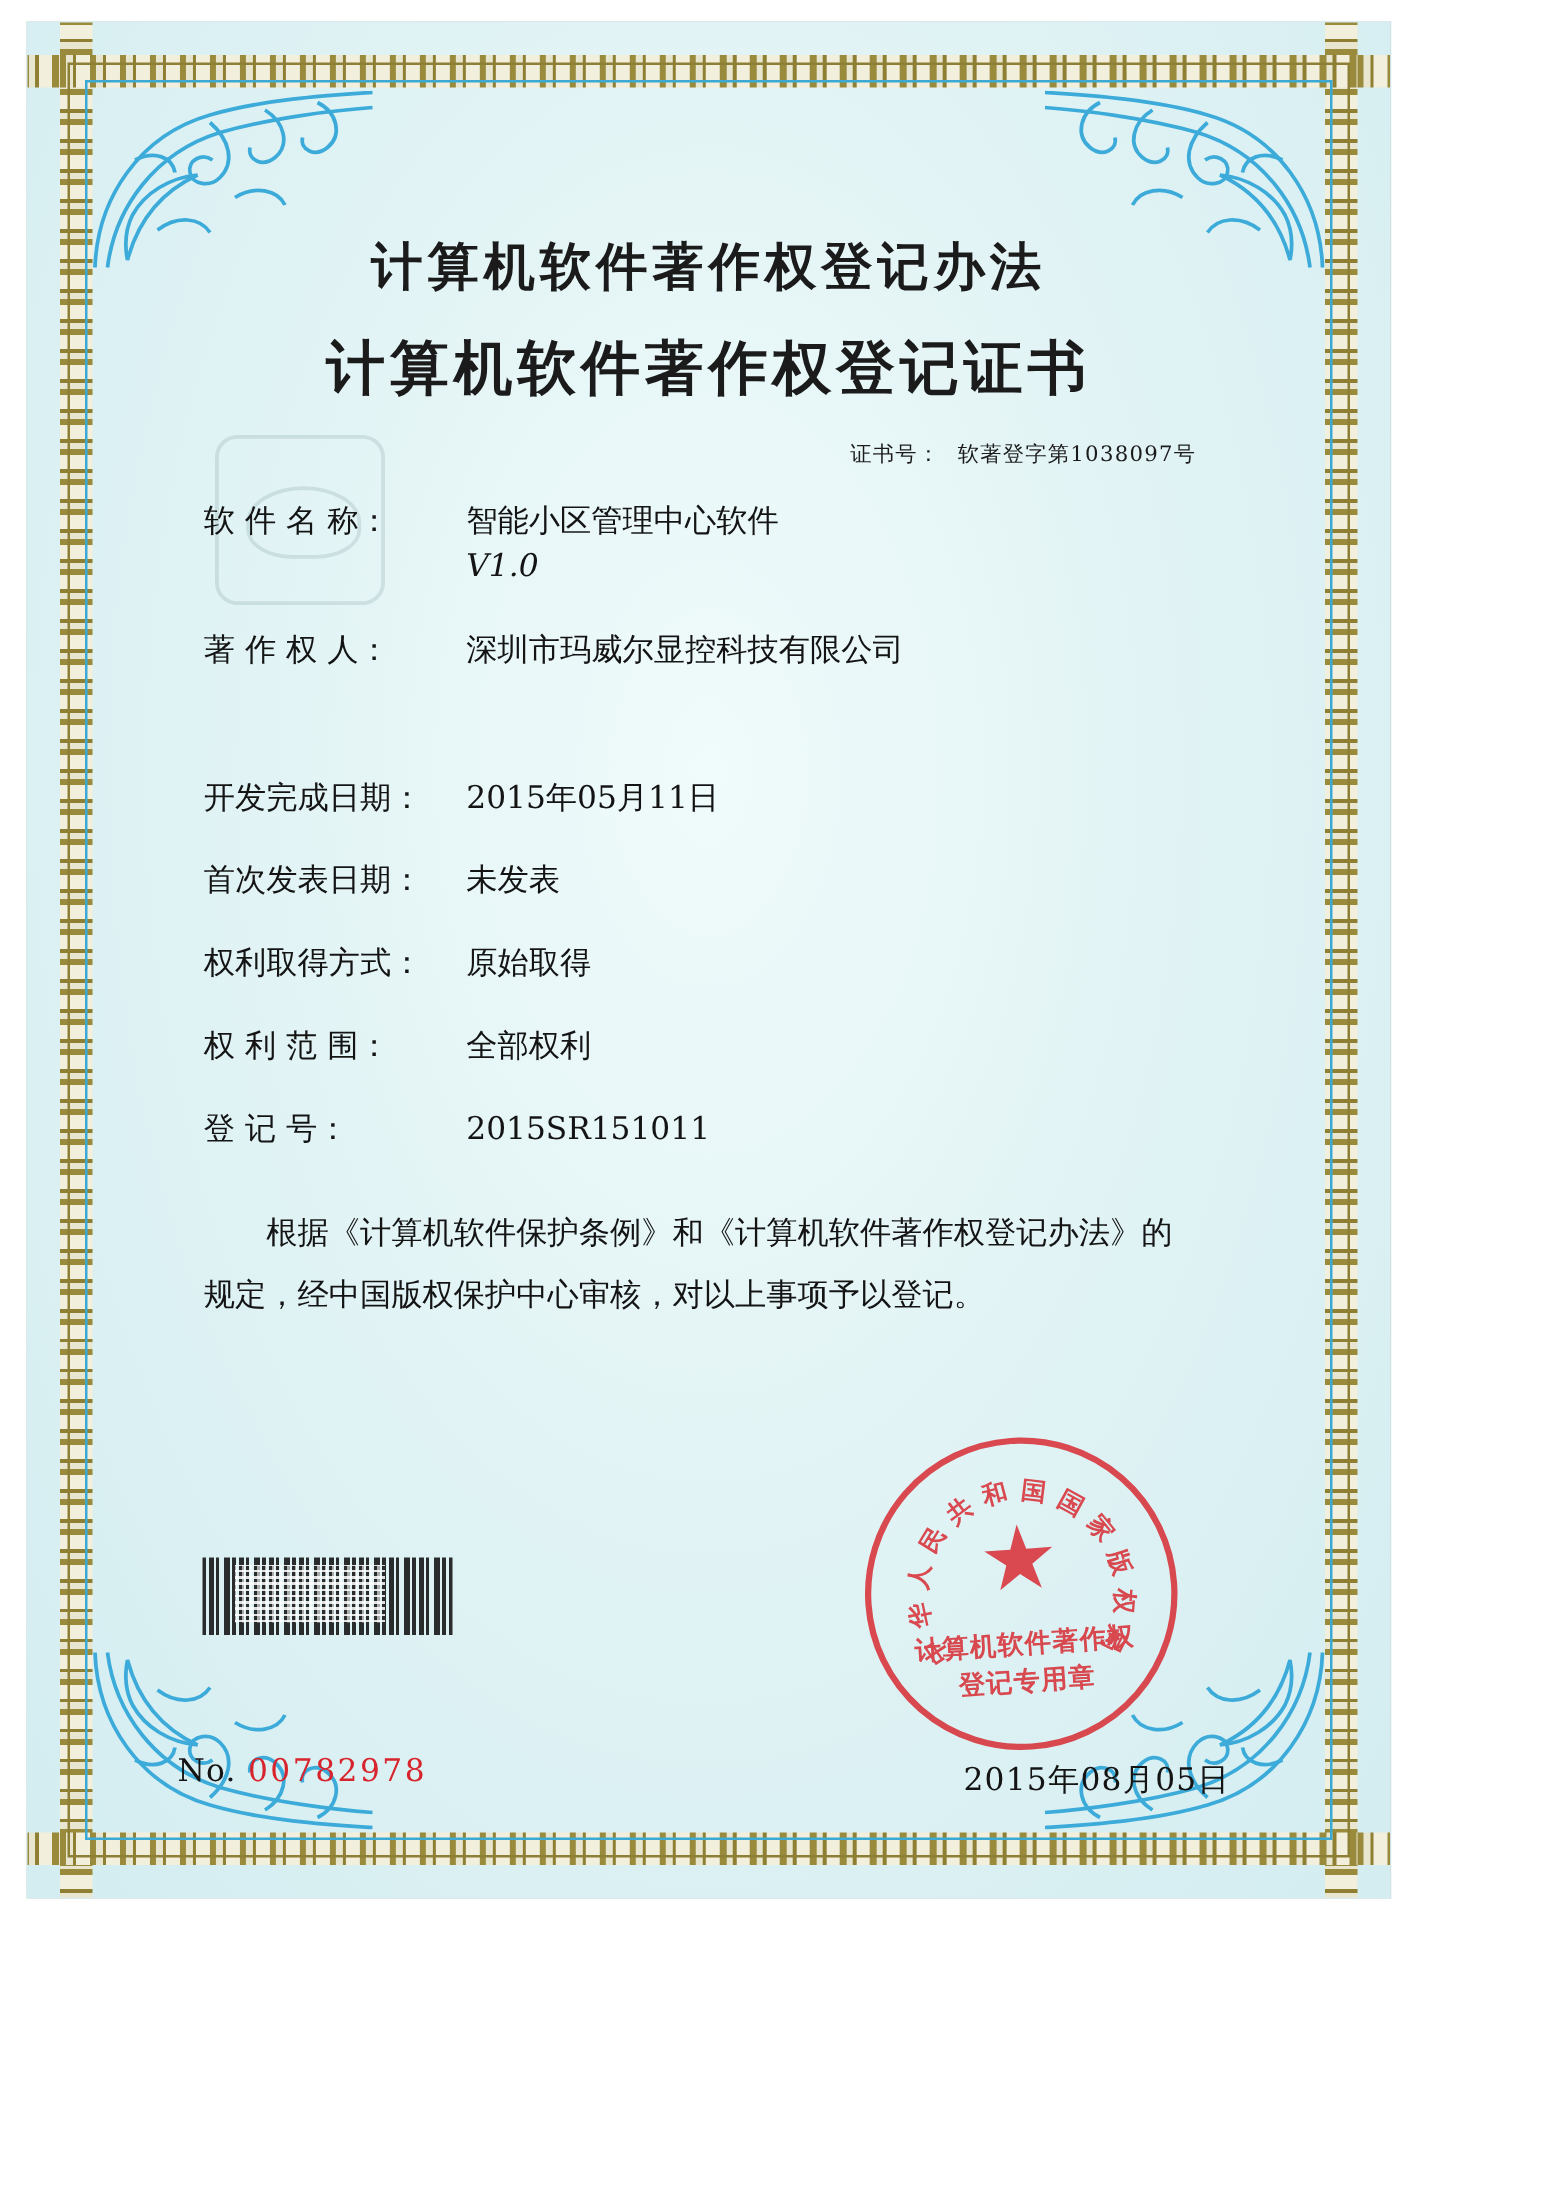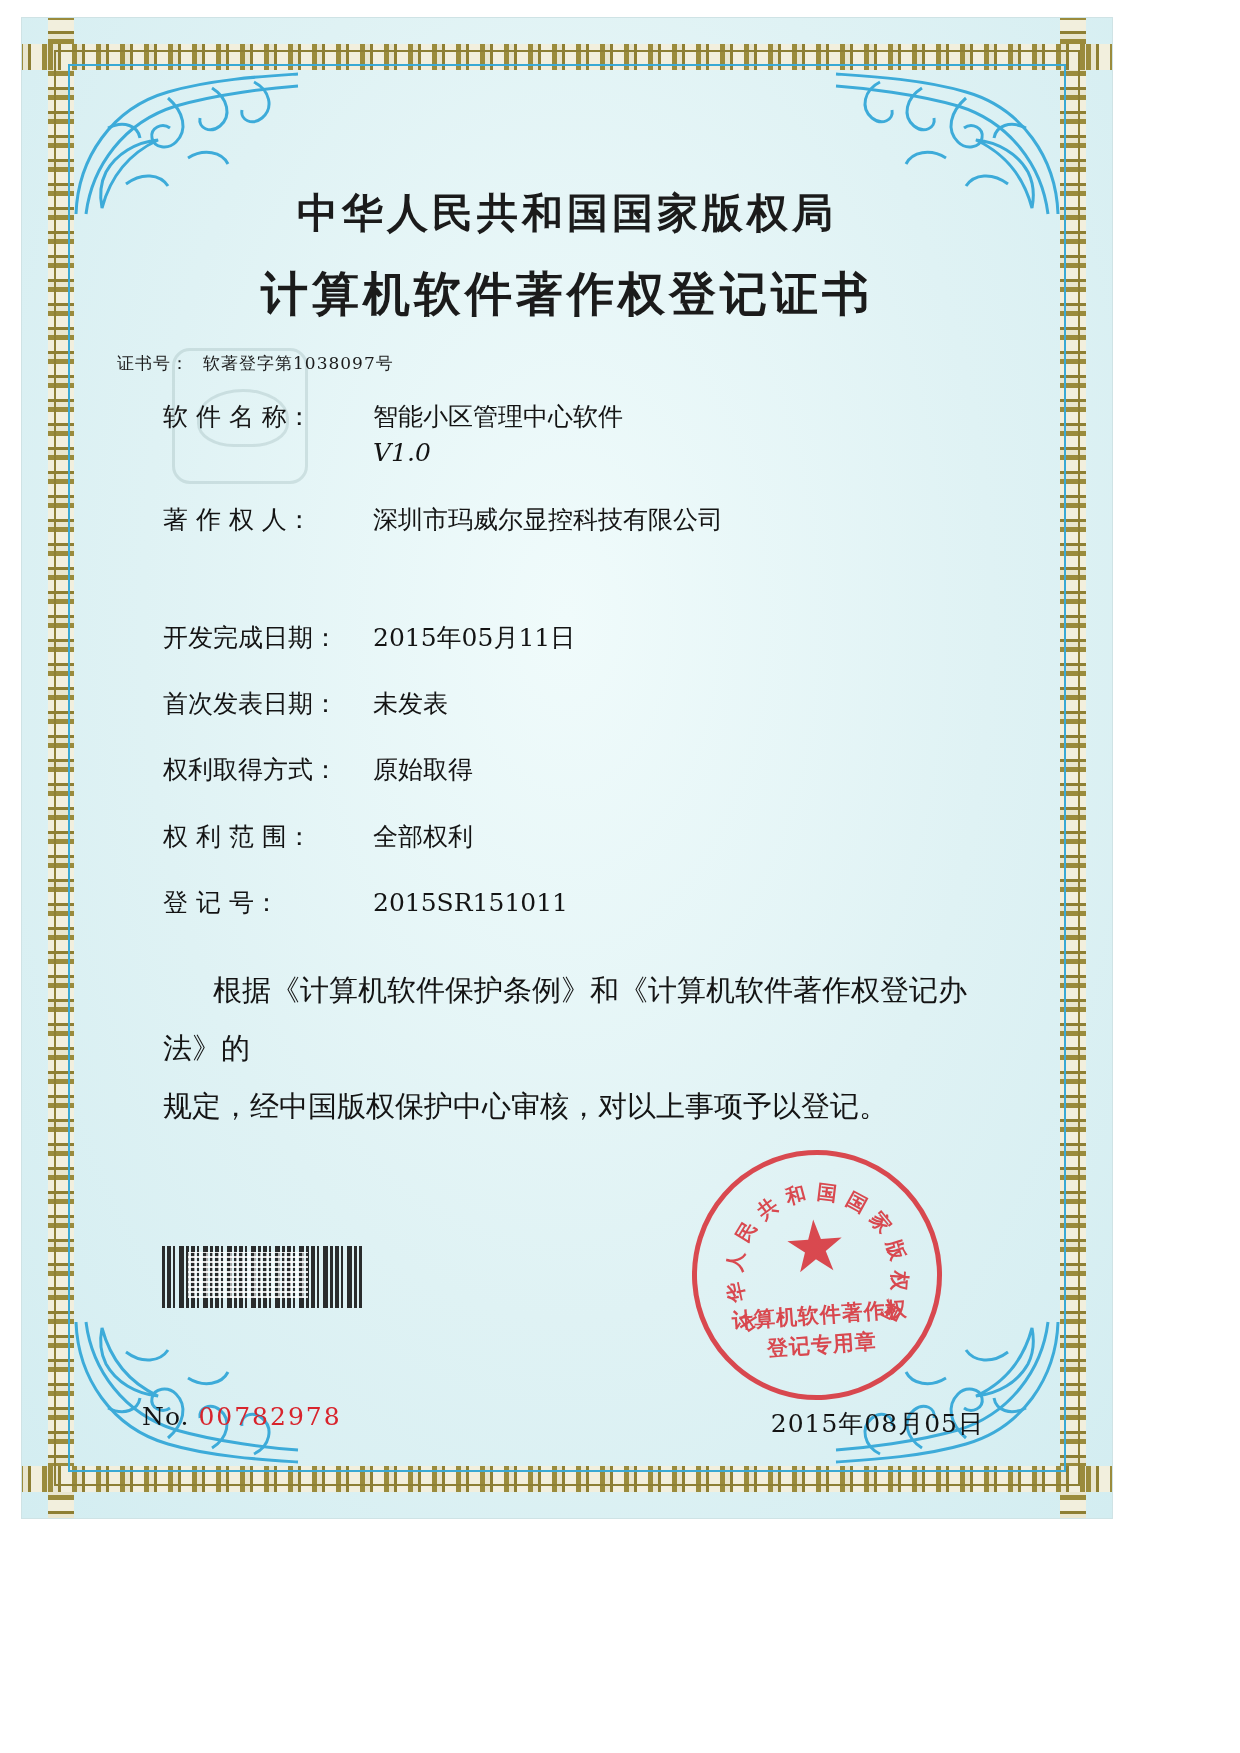--- a/index.html
+++ b/index.html
@@ -107,20 +107,21 @@
     margin-top: 48px;
     letter-spacing: 4px;
   }
   .title-sub {
     font-size: 47px;
     margin-top: 22px;
     letter-spacing: 4px;
   }
 
   .cert-no {
+    text-align: right;
     font-size: 17px;
     color: #1b1b1b;
     margin-top: 26px;
     padding-right: 60px;
     letter-spacing: 1px;
   }
   .cert-no .lbl { margin-right: 14px; }
 
   
   .fields { margin-top: 24px; padding-left: 46px; }
@@ -143,21 +144,21 @@
     font-family: "DejaVu Serif", "Liberation Serif", serif;
     font-style: italic;
   }
 
   .gap-1 { height: 52px; }
   .gap-2 { height: 26px; }
   .row-spaced { margin-bottom: 30px; justify-content: space-between; }
 
   .statement {
     margin-top: 40px;
-    font-size: 29px;
+    font-size: 25px;
     line-height: 2.0;
     color: #141414;
     padding-left: 46px;
     padding-right: 10px;
   }
   .statement p { margin: 0; }
   .statement .indent { text-indent: 50px; }
 
   
   #barcode-wrap {
@@ -341,21 +342,21 @@
         <path d="M54 116 C 70 104, 88 106, 96 118"></path>
         <path d="M116 90 C 132 80, 150 84, 156 96"></path>
       </g>
     </svg>
   </div>
 
   <div id="watermark"></div>
 
   <div id="content">
 
-    <div class="title-main">中华人民共和国国家版权局</div>
+    <div class="title-main">计算机软件著作权登记办法</div>
 
     <div class="title-sub">计算机软件著作权登记证书</div>
 
     <div class="cert-no">
       <span class="lbl">证书号：</span><span>软著登字第1038097号</span>
     </div>
 
     <div class="fields">
 
       <div class="field-row">

